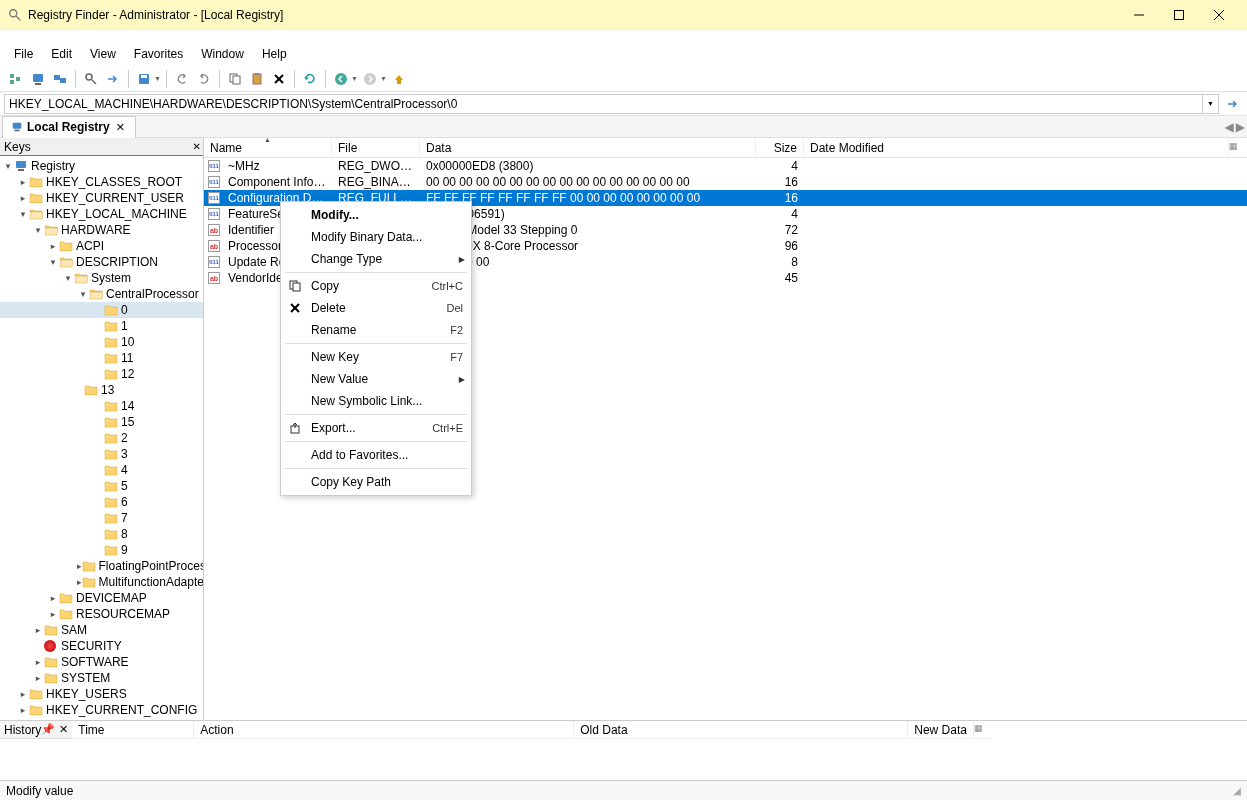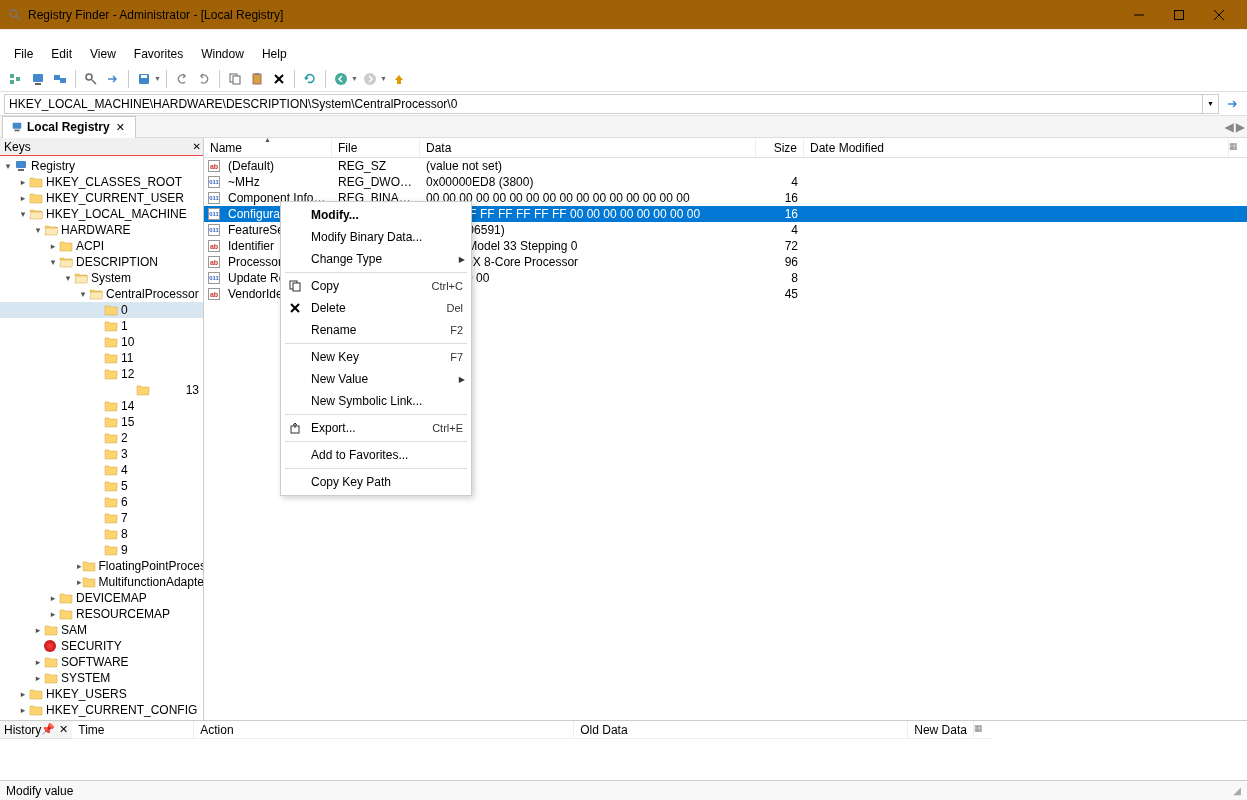--- a/index.html
+++ b/index.html
@@ -1,19 +1,19 @@
 <!DOCTYPE html>
 <html><head>
 <meta charset="utf-8">
 <style>
 * { margin: 0; padding: 0; box-sizing: border-box; font-family: "Segoe UI", Tahoma, sans-serif; font-size: 12px; }
 body { width: 1247px; height: 800px; background: #fff; display: flex; flex-direction: column; overflow: hidden; }
 
 
-.titlebar { height: 30px; background: #a16207; display: flex; align-items: center; padding: 0 8px; border-bottom: 1px solid #eee; }
+.titlebar { height: 30px; background: #fef9c3; display: flex; align-items: center; padding: 0 8px; border-bottom: 1px solid #eee; }
 .titlebar .app-icon { width: 14px; height: 14px; margin-right: 6px; }
 .titlebar .title { flex: 1; color: #000; }
 .titlebar .win-controls { display: flex; gap: 0; }
 .titlebar .win-btn { width: 40px; height: 28px; display: flex; align-items: center; justify-content: center; cursor: pointer; }
 
 
 .menubar { height: 24px; display: flex; align-items: center; padding: 0 6px; gap: 2px; margin-top: 12px; }
 .menubar .menu-item { padding: 2px 8px; cursor: pointer; }
 
 
@@ -399,21 +399,21 @@
         </div>
         <div class="tree-node" style="padding-left: 92px;">
           <span class="tree-chev"></span>
           <span class="tree-folder">
             <svg viewBox="0 0 14 12">
               <path class="folder-icon" d="M1 2 h4 l1 1 h7 v8 h-12 z"></path>
             </svg>
           </span>
           <span class="tree-label">12</span>
         </div>
-        <div class="tree-node" style="padding-left: 92px; justify-content: space-between;">
+        <div class="tree-node" style="padding-left: 72px;">
           <span class="tree-chev"></span>
           <span class="tree-folder">
             <svg viewBox="0 0 14 12">
               <path class="folder-icon" d="M1 2 h4 l1 1 h7 v8 h-12 z"></path>
             </svg>
           </span>
           <span class="tree-label">13</span>
         </div>
         <div class="tree-node" style="padding-left: 92px;">
           <span class="tree-chev"></span>
@@ -603,30 +603,20 @@
         <span class="sort-ind">▲</span>
       </div>
       <div class="col col-type">File</div>
       <div class="col col-data">Data</div>
       <div class="col col-size">Size</div>
       <div class="col col-date">Date Modified</div>
       <div class="view-toggle">▦</div>
     </div>
     <div class="list-body" id="list-body">
 
-      <div class="list-row">
-          <span class="vicon">
-            <div class="reg-str-icon">ab</div>
-          </span>
-          <span class="cell cell-name">(Default)</span>
-          <span class="cell cell-type">REG_SZ</span>
-          <span class="cell cell-data">(value not set)</span>
-          <span class="cell cell-size"></span>
-          <span class="cell cell-date"></span>
-        </div>
         <div class="list-row">
           <span class="vicon">
             <div class="reg-bin-icon">011</div>
           </span>
           <span class="cell cell-name">~MHz</span>
           <span class="cell cell-type">REG_DWORD</span>
           <span class="cell cell-data">0x00000ED8 (3800)</span>
           <span class="cell cell-size">4</span>
           <span class="cell cell-date"></span>
         </div>

